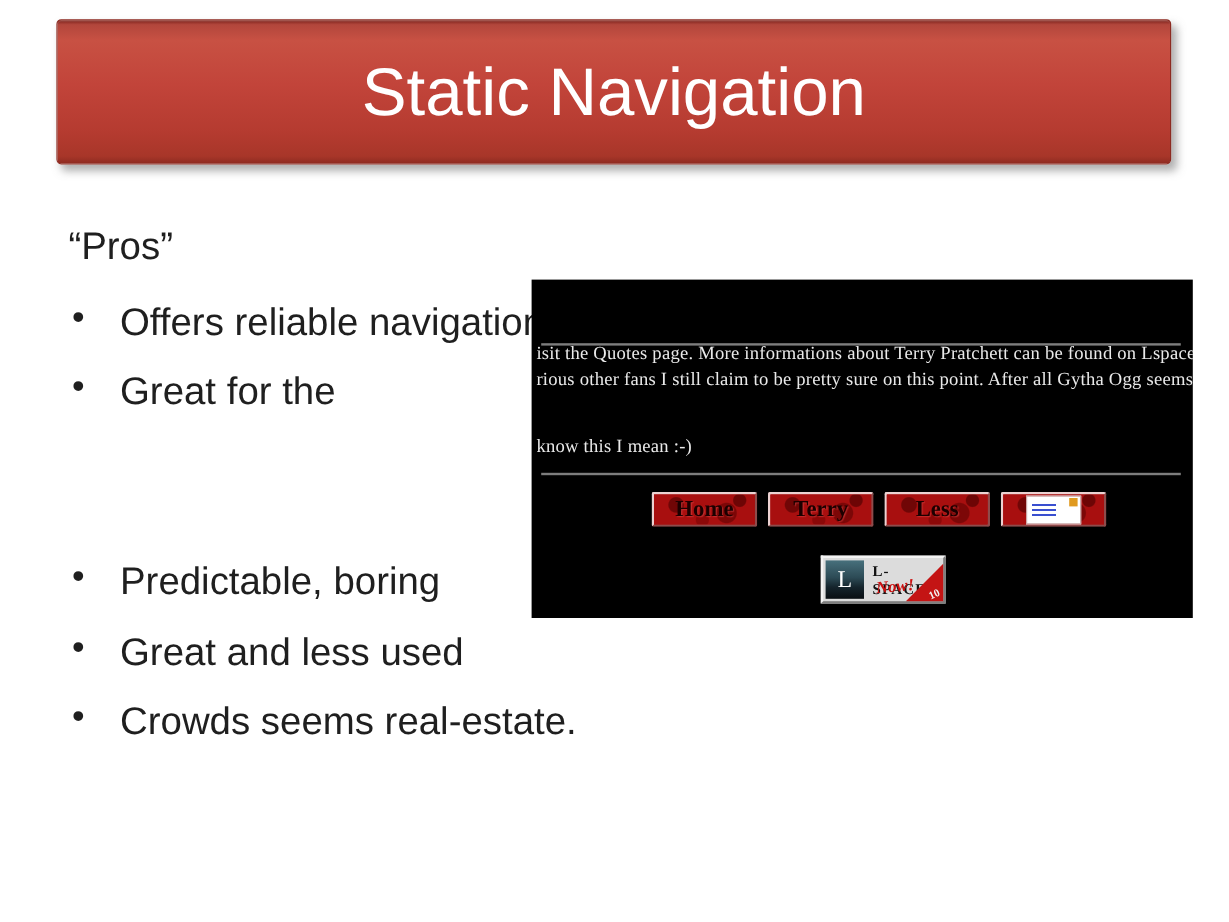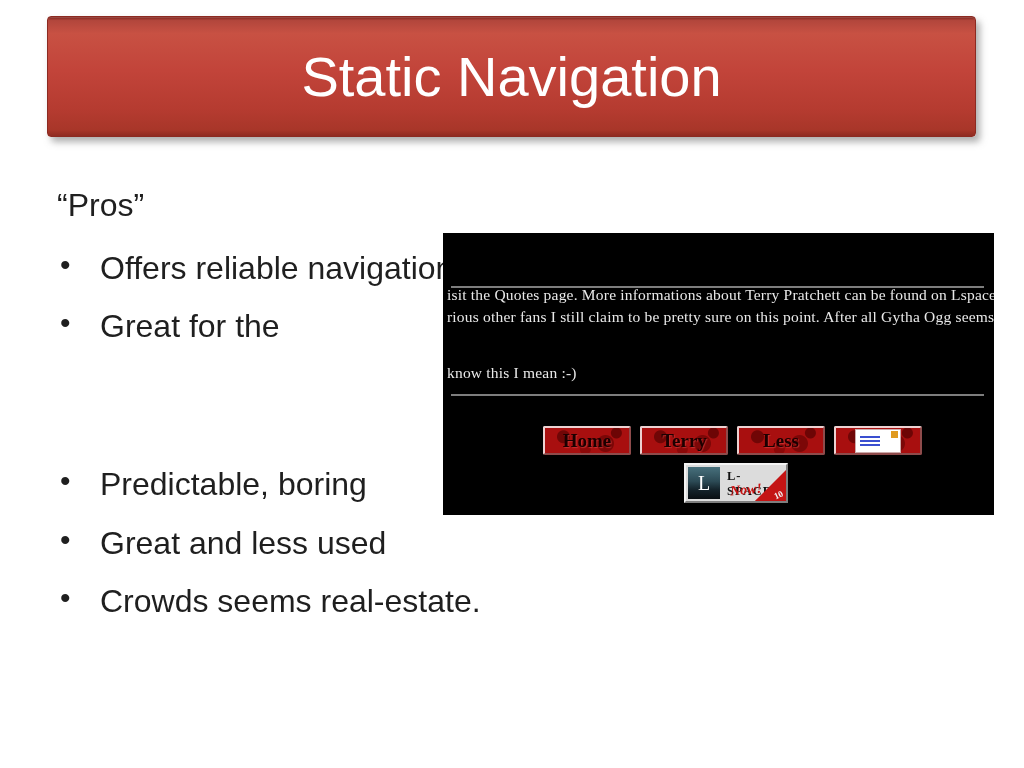--- a/index.html
+++ b/index.html
@@ -30,21 +30,21 @@
   .navrow{position:absolute;left:100px;top:177px;display:flex;gap:9px;}
   .navbtn{width:88px;height:29px;box-sizing:border-box;border:2px solid;
           border-color:#ecd2d2 #8e4b4b #8e4b4b #ecd2d2;border-radius:2px;
           background-color:#a80f0f;
           background-image:radial-gradient(circle at 22% 35%,#700606 0 6px,rgba(0,0,0,0) 7px),
                            radial-gradient(circle at 72% 62%,#7c0707 0 8px,rgba(0,0,0,0) 9px),
                            radial-gradient(circle at 48% 85%,#8c0808 0 5px,rgba(0,0,0,0) 6px),
                            radial-gradient(circle at 85% 20%,#6d0505 0 5px,rgba(0,0,0,0) 6px);
           color:#1c0000;font-family:"Liberation Serif",serif;font-weight:bold;font-size:19px;
           display:flex;align-items:center;justify-content:center;cursor:pointer;
-          text-shadow:1px 1px 1px rgba(220,70,70,.6);margin-top:16px;}
+          text-shadow:1px 1px 1px rgba(220,70,70,.6);}
   .envelope{position:relative;width:44px;height:22px;background:#ffffff;border:1px solid #caa;}
   .envelope .addr{position:absolute;left:4px;top:6px;width:20px;height:11px;
           background:repeating-linear-gradient(180deg,#3a4fd0 0 2px,rgba(0,0,0,0) 2px 4px);}
   .envelope .stamp{position:absolute;right:2px;top:1px;width:7px;height:7px;background:#e09a20;}
 
   
   .badge{position:absolute;left:241px;top:230px;width:104px;height:40px;box-sizing:border-box;
          background:#dcdcdc;border:2px solid;border-color:#f4f4f4 #7e7e7e #7e7e7e #f4f4f4;
          overflow:hidden;}
   .badge .img{position:absolute;left:2px;top:2px;width:32px;height:32px;

